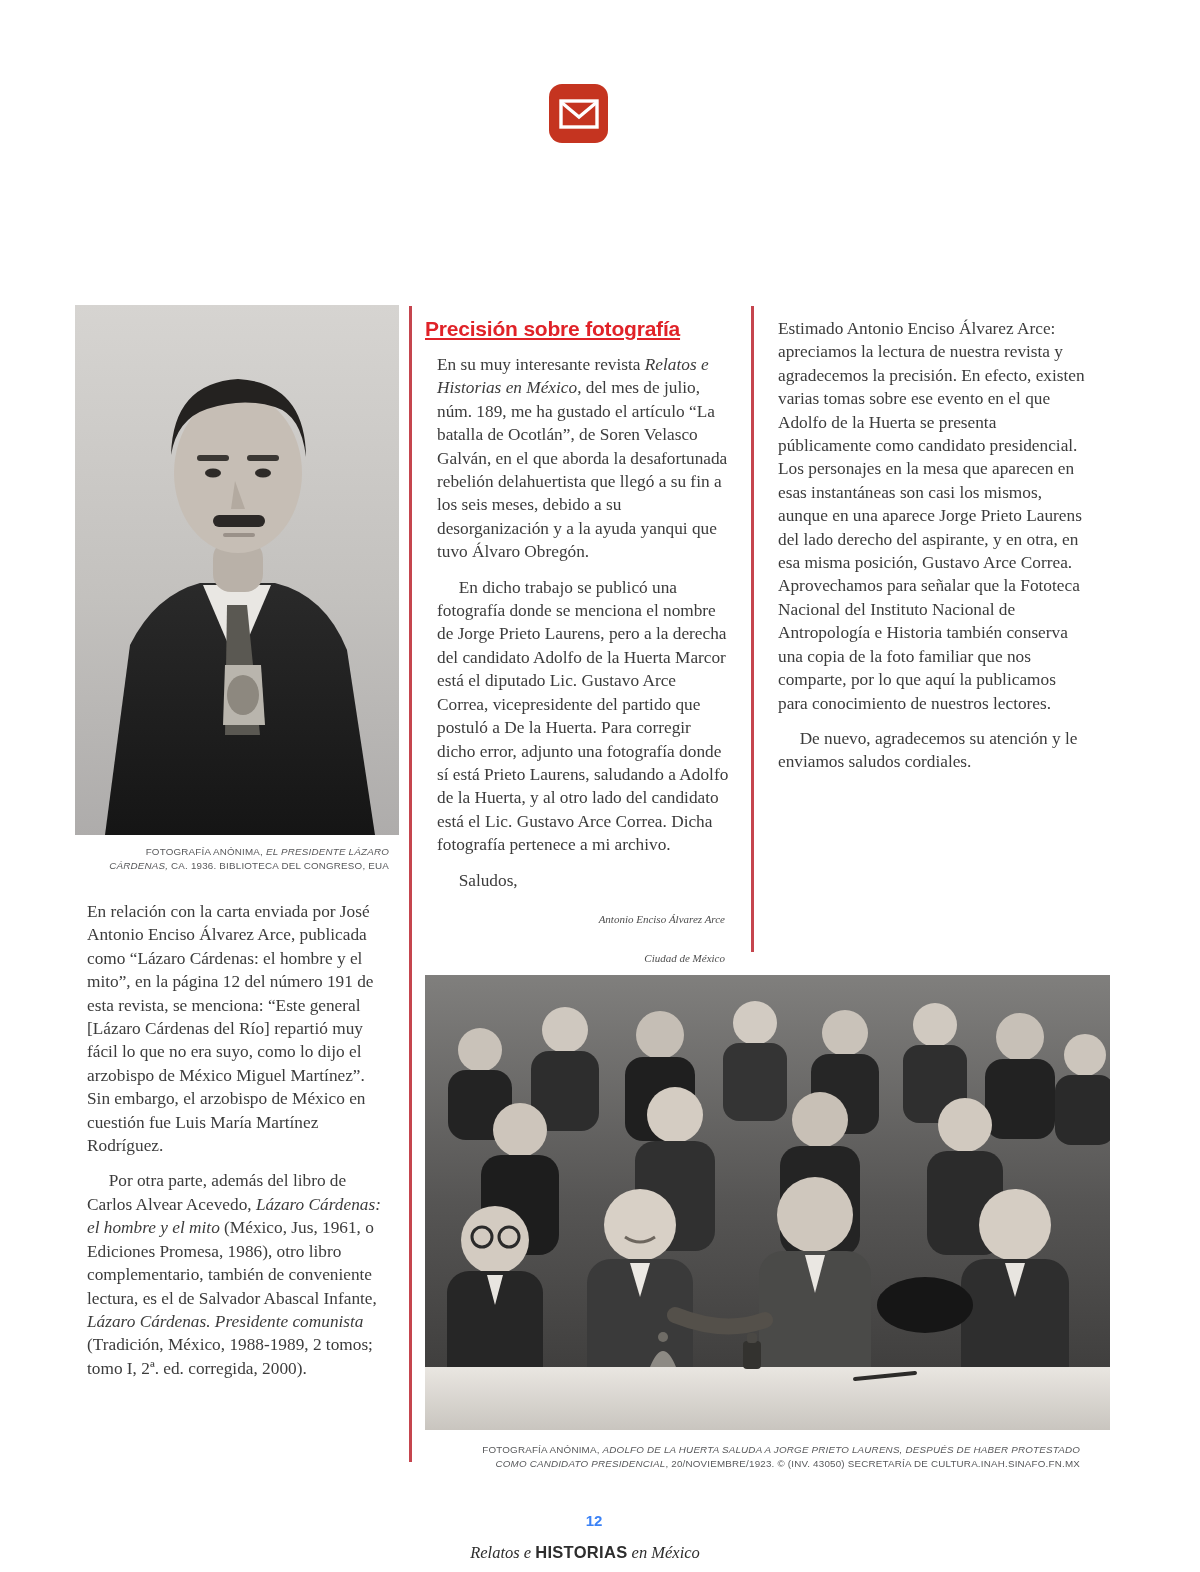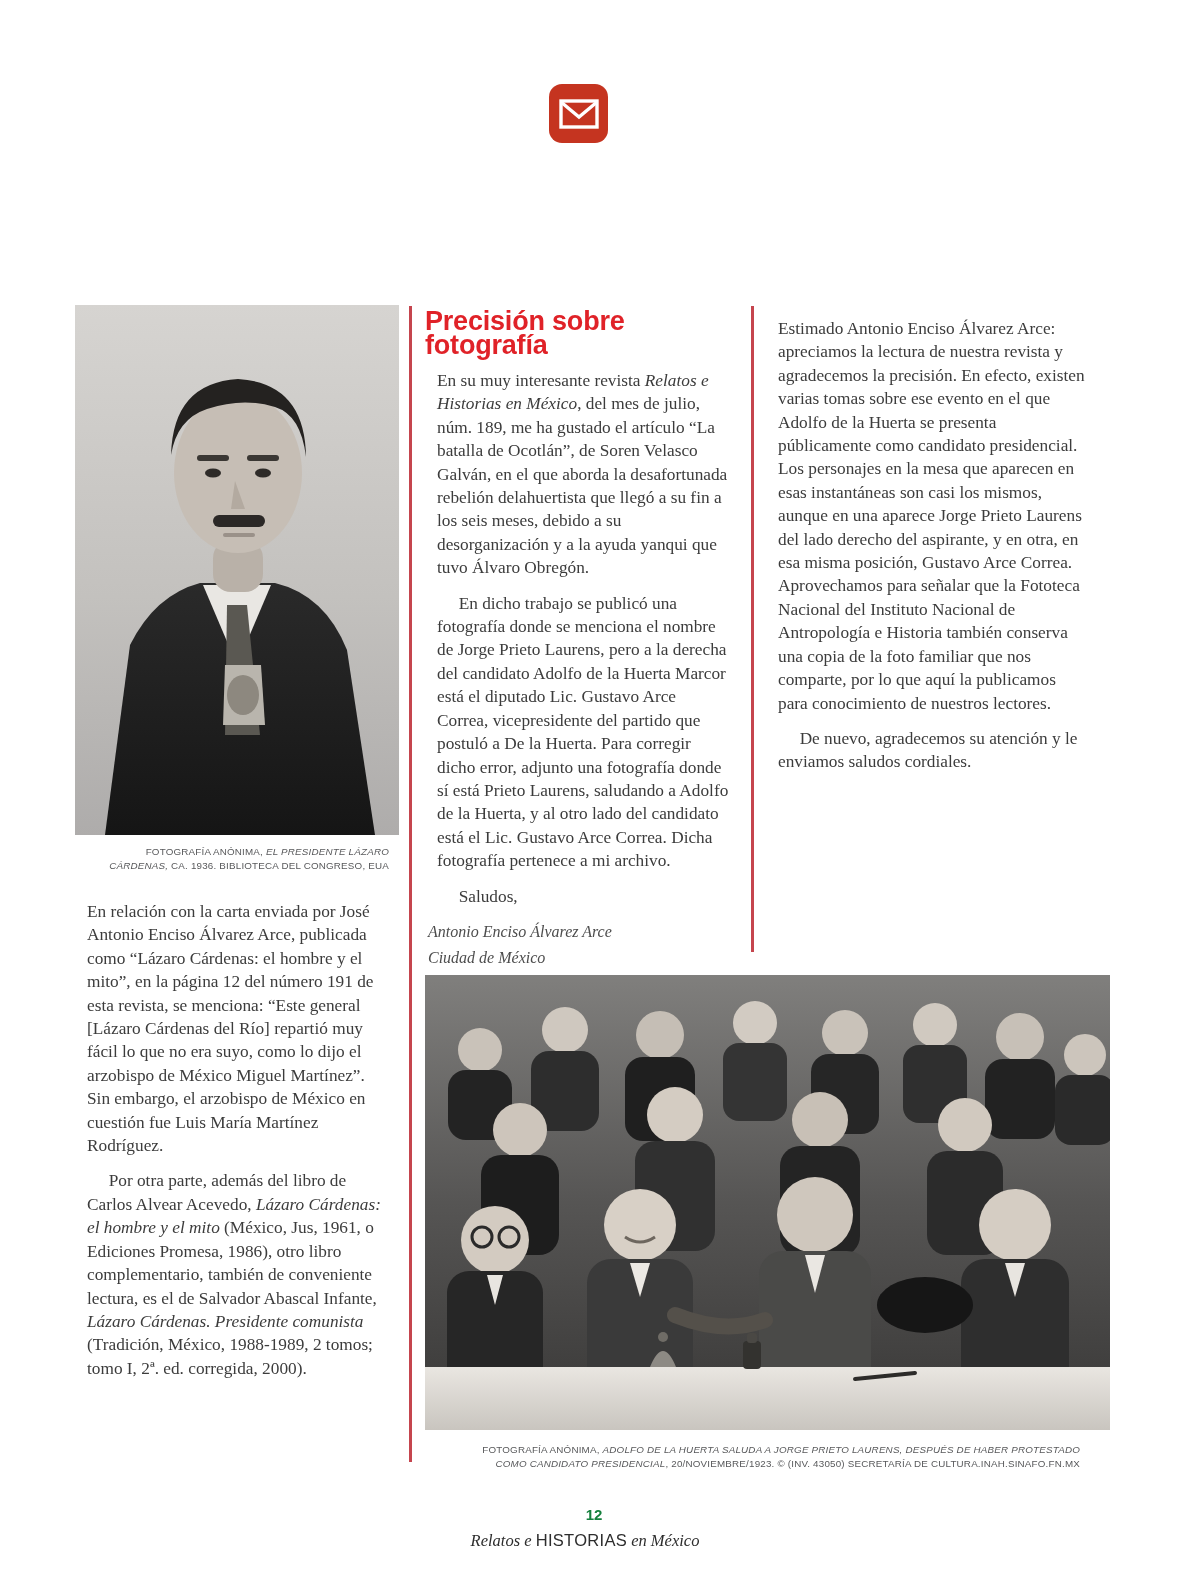--- a/index.html
+++ b/index.html
@@ -19,36 +19,36 @@
   
   .rule{position:absolute;width:3px;background:#c5454e;}
   .rule-left{left:409px;top:306px;height:1156px;}
   .rule-right{left:751px;top:306px;height:646px;}
   
   .col{position:absolute;top:305px;color:#3c3c3c;}
   .col-mid{left:425px;width:316px;}
   .col-right{left:766px;width:332px;}
   .heading-sans{
     font-family:"Liberation Sans", sans-serif;
-    font-weight:bold;font-size:27px;line-height:24px;
-    color:#e02228;margin:4px 0 7px 0;letter-spacing:-0.2px;
+    font-weight:bold;font-size:21px;line-height:24px;
+    color:#e02228;margin:12px 0 7px 0;letter-spacing:-0.2px;text-decoration:underline;
   }
   .heading-serif{
     font-family:"Liberation Serif", serif;
     font-weight:bold;font-size:20px;line-height:24px;
     color:#d5292f;margin:0 0 6px 0;
   }
   .body-p{
     margin:12px;font-size:17.3px;line-height:23.4px;text-align:left;
   }
   .body-p.indent{text-indent:1.25em;}
   .body-p em{font-style:italic;}
   .signature{
-    font-size:16px;line-height:23.4px;font-style:italic;
-    color:#4d4d4d;margin:3px;
+    font-size:11px;line-height:23.4px;font-style:italic;
+    color:#4d4d4d;text-align:right;margin:16px;
   }
   
   .portrait{
     position:absolute;left:75px;top:305px;width:324px;height:530px;
     overflow:hidden;background:#c7c5c2;
   }
   .caption{
     font-family:"Liberation Sans", sans-serif;
     font-size:9.8px;line-height:14px;color:#58595b;
     text-align:right;letter-spacing:0.2px;
@@ -66,28 +66,28 @@
   }
   .group-caption{
     position:absolute;left:455px;top:1443px;width:625px;
   }
   
   .footer{
     position:absolute;left:0;top:1498px;width:1170px;text-align:center;
   }
   .page-number{
     font-family:"Liberation Sans", sans-serif;
-    font-weight:bold;font-size:15px;color:#15803d;margin:8px;padding-left:18px;
+    font-weight:bold;font-size:15px;color:#3b82f6;margin:14px;padding-left:18px;
   }
   .magazine-line{
     font-size:16.5px;color:#2d2d2d;margin:2px 0 0 0;
   }
   .magazine-line em{font-style:italic;font-family:"Liberation Serif", serif;}
   .magazine-line strong{
-    font-family:"Liberation Sans", sans-serif;font-weight:normal;
+    font-family:"Liberation Sans", sans-serif;font-weight:bold;
     font-style:normal;letter-spacing:0.3px;
   }
 </style>
 </head>
 <body>
 
 <div id="page">
 
   <div class="mail-badge">
     <svg width="42" height="36" viewBox="0 0 42 36">

